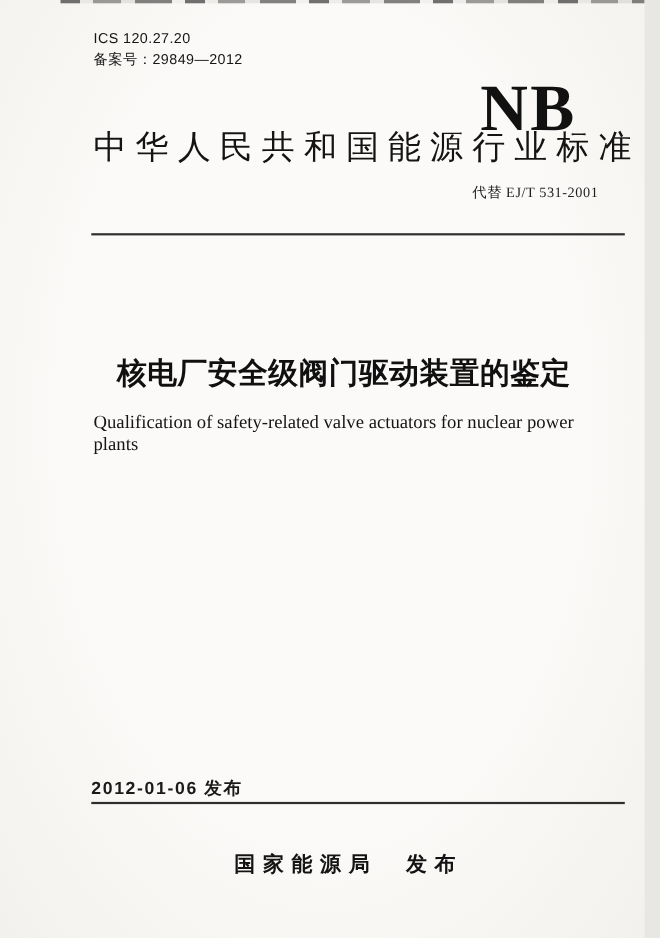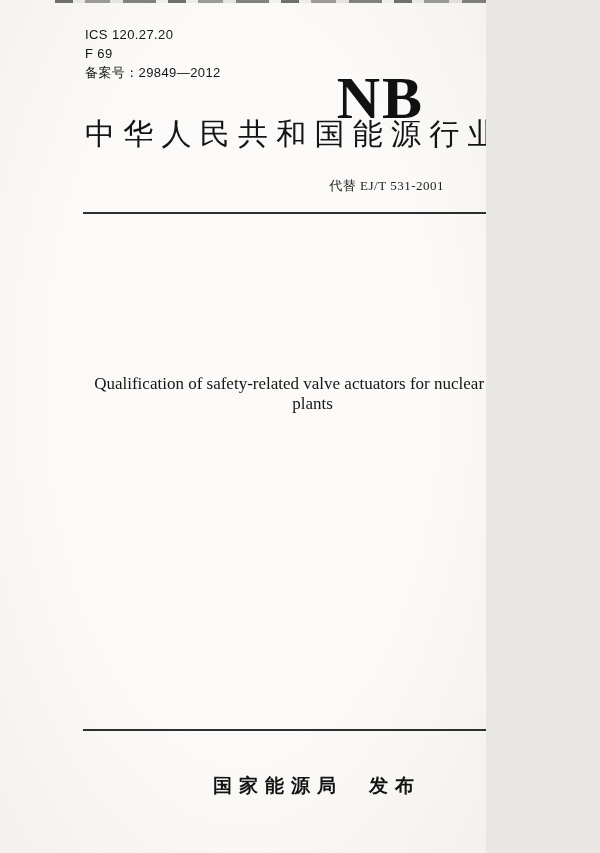--- a/index.html
+++ b/index.html
@@ -3,21 +3,21 @@
 <meta charset="utf-8">
 <style>
   html,body{margin:0;padding:0;}
   body{
     width:600px;height:853px;
     font-family:"Liberation Sans",sans-serif;
     background:#e9e7e3;
   }
   .page{
     position:relative;
-    width:486px;height:853px;
+    width:586px;height:853px;
     background:radial-gradient(ellipse at 50% 45%, #fbfaf8 55%, #f3f1ed 100%);
     color:#1b1b1b;
     overflow:hidden;
   }
   .top-artifact{
     position:absolute;top:0;left:55px;right:0;height:3px;
     background:repeating-linear-gradient(90deg,
       rgba(35,35,35,.8) 0 18px, rgba(35,35,35,.08) 18px 30px,
       rgba(35,35,35,.55) 30px 55px, rgba(35,35,35,.12) 55px 68px,
       rgba(35,35,35,.7) 68px 101px, rgba(35,35,35,.05) 101px 113px);
@@ -37,34 +37,34 @@
   .std-name{
     position:absolute;left:85px;top:114px;width:489px;
     font-size:30px;font-weight:500;color:#141414;
     display:flex;justify-content:space-between;
   }
   .std-no-block{
     position:absolute;top:163px;right:42px;text-align:right;
   }
   .std-no{font-size:19px;font-weight:500;letter-spacing:.5px;color:#141414;}
   .replaces{
-    margin-top:14px;font-family:"Liberation Serif",serif;
+    margin-top:3px;font-family:"Liberation Serif",serif;
     font-size:13px;letter-spacing:.5px;color:#1d1d1d;
   }
   .rule{position:absolute;left:83px;width:485px;height:2px;background:#2e2e2e;}
   .top-rule{top:212px;}
   .bottom-rule{top:729px;}
   .title-zh{
     position:absolute;left:85px;top:321px;width:455px;
     text-align:center;font-size:27px;font-weight:600;
     letter-spacing:.5px;color:#101010;
   }
   .title-en{
     position:absolute;left:85px;top:374px;width:455px;
-    text-align:center;
+    text-align:left;
     font-family:"Liberation Serif",serif;
     font-size:17px;color:#151515;
   }
   .dates{
     position:absolute;left:83px;top:707px;width:485px;
     display:flex;justify-content:space-between;
     font-size:16px;font-weight:600;letter-spacing:1.5px;color:#1a1a1a;
   }
   .publisher-line{
     position:absolute;left:83px;top:773px;width:468px;
@@ -74,21 +74,20 @@
 </style>
 </head>
 <body>
 
 <div class="page">
 
   <div class="top-artifact"></div>
 
   <div class="ics-block">
     <div>ICS 120.27.20</div>
-    <div>F 69</div>
     <div>备案号：29849—2012</div>
   </div>
 
   <div class="nb-logo">NB</div>
 
   <div class="std-name">
       <span>中</span>
       <span>华</span>
       <span>人</span>
       <span>民</span>
@@ -102,23 +101,25 @@
       <span>标</span>
       <span>准</span>
     </div>
 
   <div class="std-no-block">
     <div class="replaces">代替 EJ/T 531-2001</div>
   </div>
 
   <div class="rule top-rule"></div>
 
+  <div class="title-zh">核电厂安全级阀门驱动装置的鉴定</div>
   <div class="title-en">Qualification of safety-related valve actuators for nuclear power plants</div>
 
   <div class="dates">
+    <span>2012-01-06 发布</span>
   </div>
 
   <div class="rule bottom-rule"></div>
 
   <div class="publisher-line">
     <span>国家能源局</span>
     <span>发布</span>
   </div>
 
 </div>

